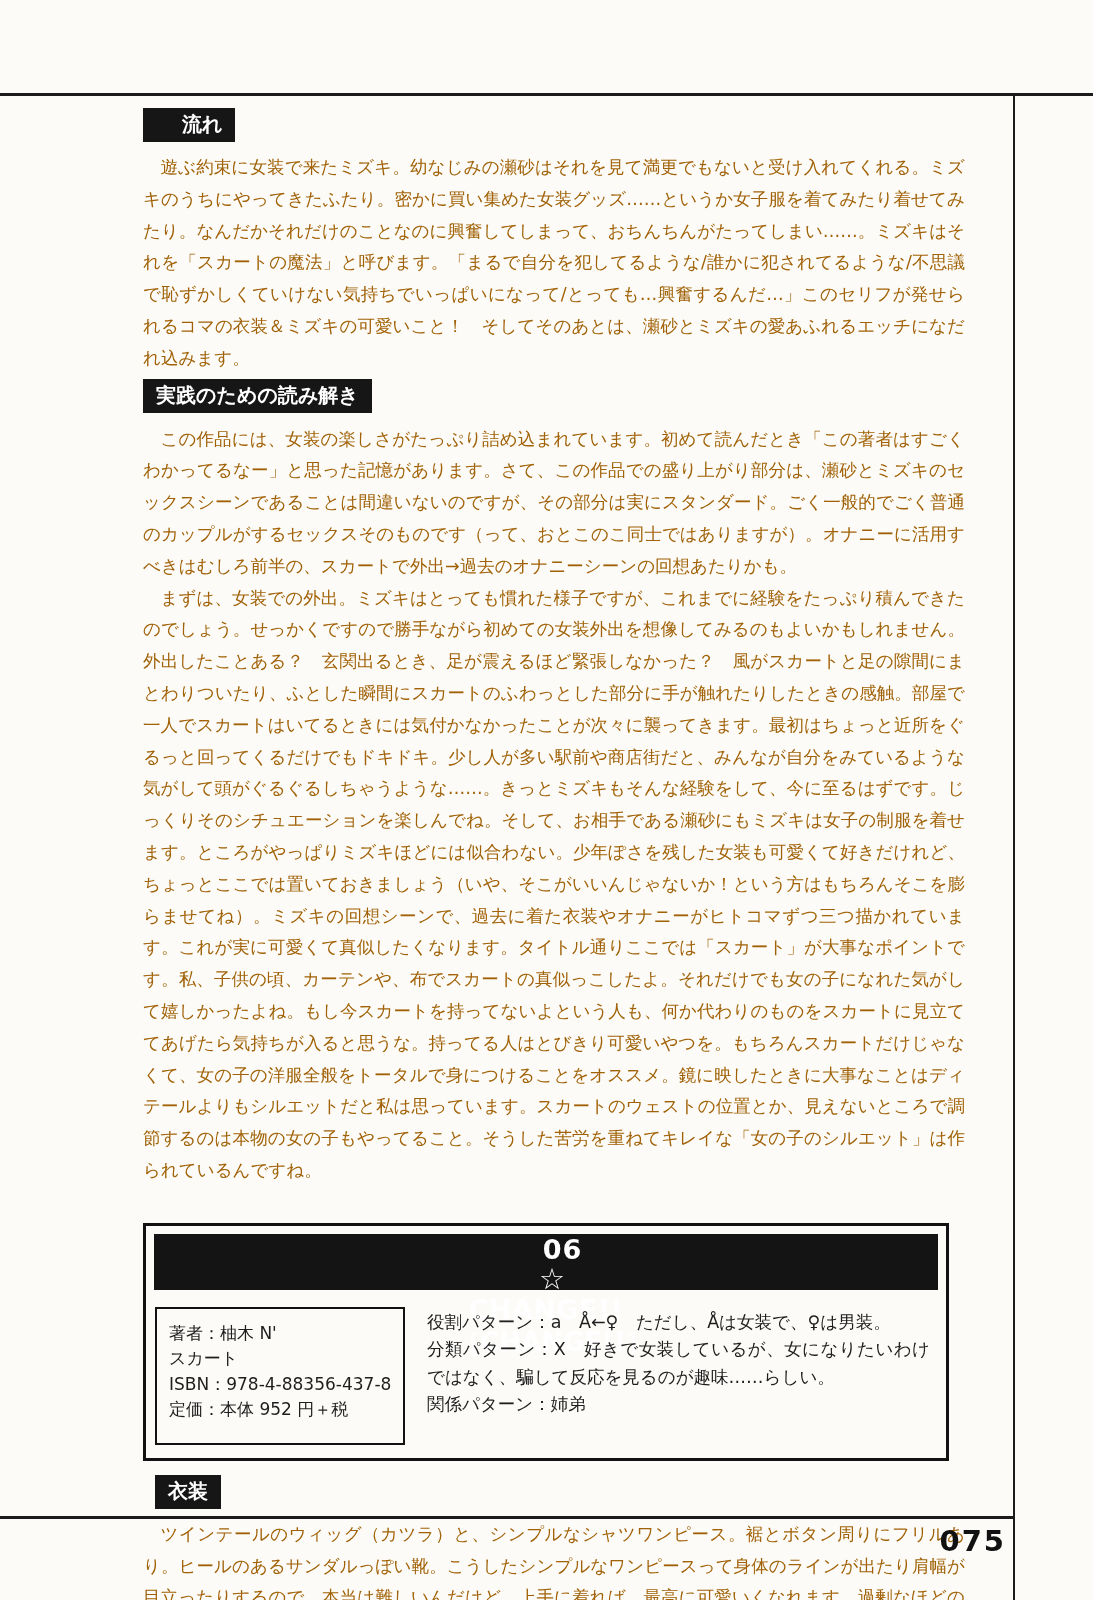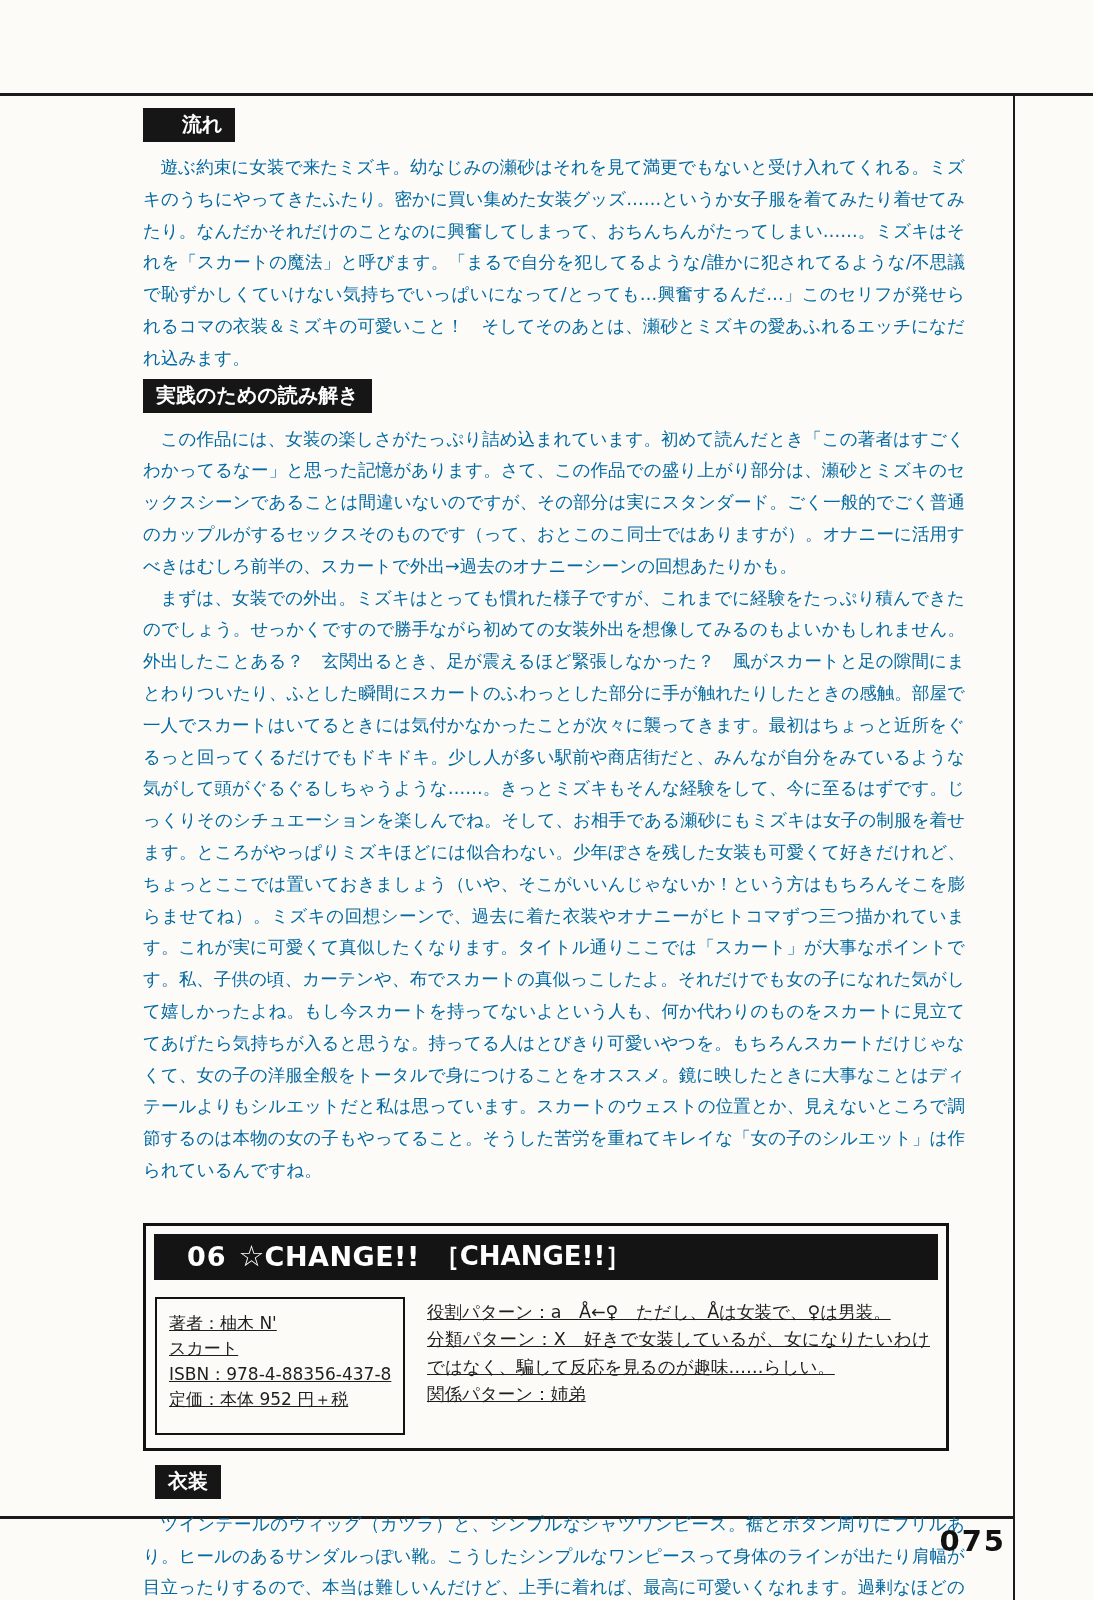--- a/index.html
+++ b/index.html
@@ -24,37 +24,37 @@
   .sec-label{
     display:inline-block;background:#161616;color:#fff;
     font-size:20px;font-weight:bold;line-height:1.2;
     padding:4px 13px 6px 13px;
   }
   .sec-label.flow{margin:0 0 10px 0;padding-left:39px;}
   .sec-label.practice{margin:2px 7px 11px 0;}
   .sec-label.costume{margin:14px 0 10px 12px;font-family:Liberation Serif, serif;}
   .bodytext{
     margin:0;font-size:17.5px;line-height:31.8px;
-    text-indent:1em;text-align:justify;color:#0369a1;
+    text-indent:1em;text-align:justify;color:#a16207;
   }
   .bodytext.p-flow{margin-bottom:2px;}
   
   .infobox{
     margin-top:36px;width:806px;border:3px solid #121212;
     box-sizing:border-box;background:transparent;
   }
   .infobox-title{
-    margin:8px;height:46px;background:#141414;
-    display:flex;align-items:center;color:#fff;
+    margin:8px;height:56px;background:#141414;
+    display:flex;align-items:center;color:#fff;flex-direction:column;
   }
   .work-num{font-size:27px;font-weight:bold;margin-left:33px;letter-spacing:1px;}
   .work-star{font-size:29px;margin-left:12px;line-height:1;}
   .work-ttl{font-size:27px;font-weight:bold;letter-spacing:0.5px;}
   .work-ttl2{font-size:26px;font-weight:bold;margin-left:14px;}
-  .infobox-body{display:flex;align-items:flex-start;padding:9px 16px 13px 9px;text-decoration:underline;}
+  .infobox-body{display:flex;align-items:flex-start;padding:9px 16px 13px 9px;}
   .pub-box{
     border:2px solid #121212;box-sizing:border-box;
     width:250px;min-height:138px;padding:12px 12px;
     font-size:17px;line-height:25.5px;white-space:nowrap;
   }
   .patterns{flex:1;margin-left:22px;margin-top:2px;font-size:17.5px;line-height:27.5px;text-align:justify;}
   .pattern-line{margin:0;}
 </style>
 </head>
 <body>

